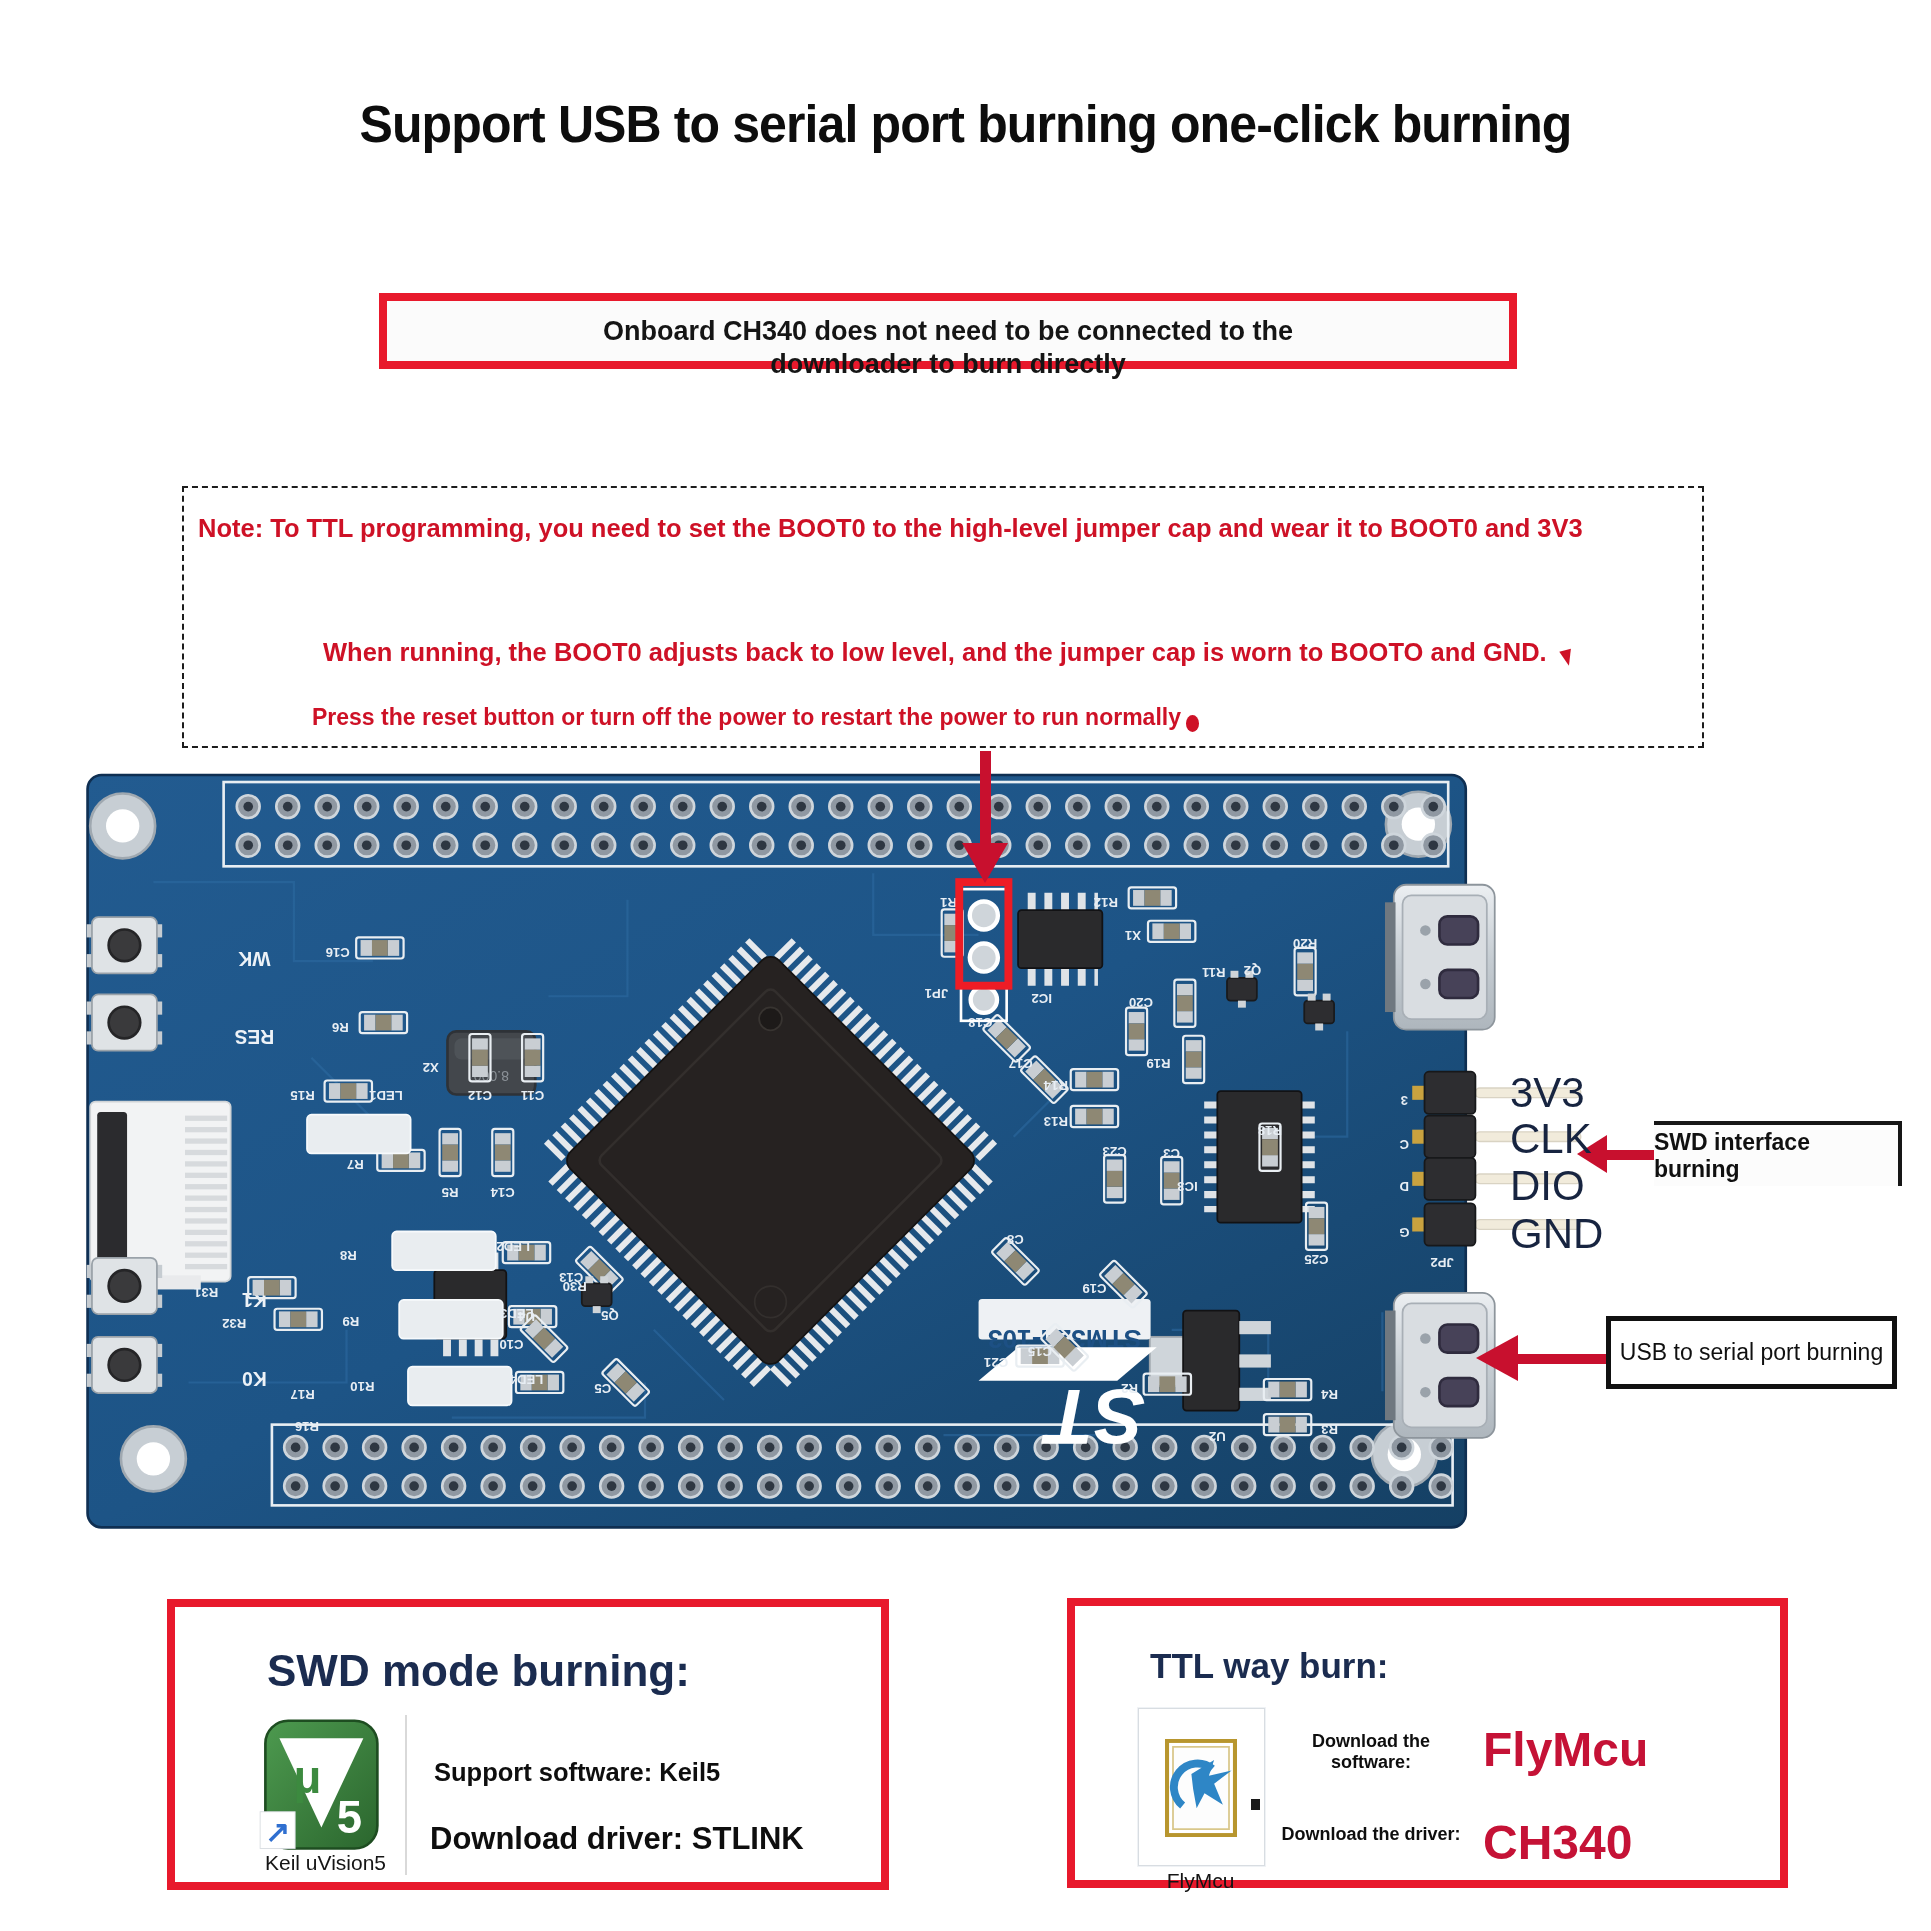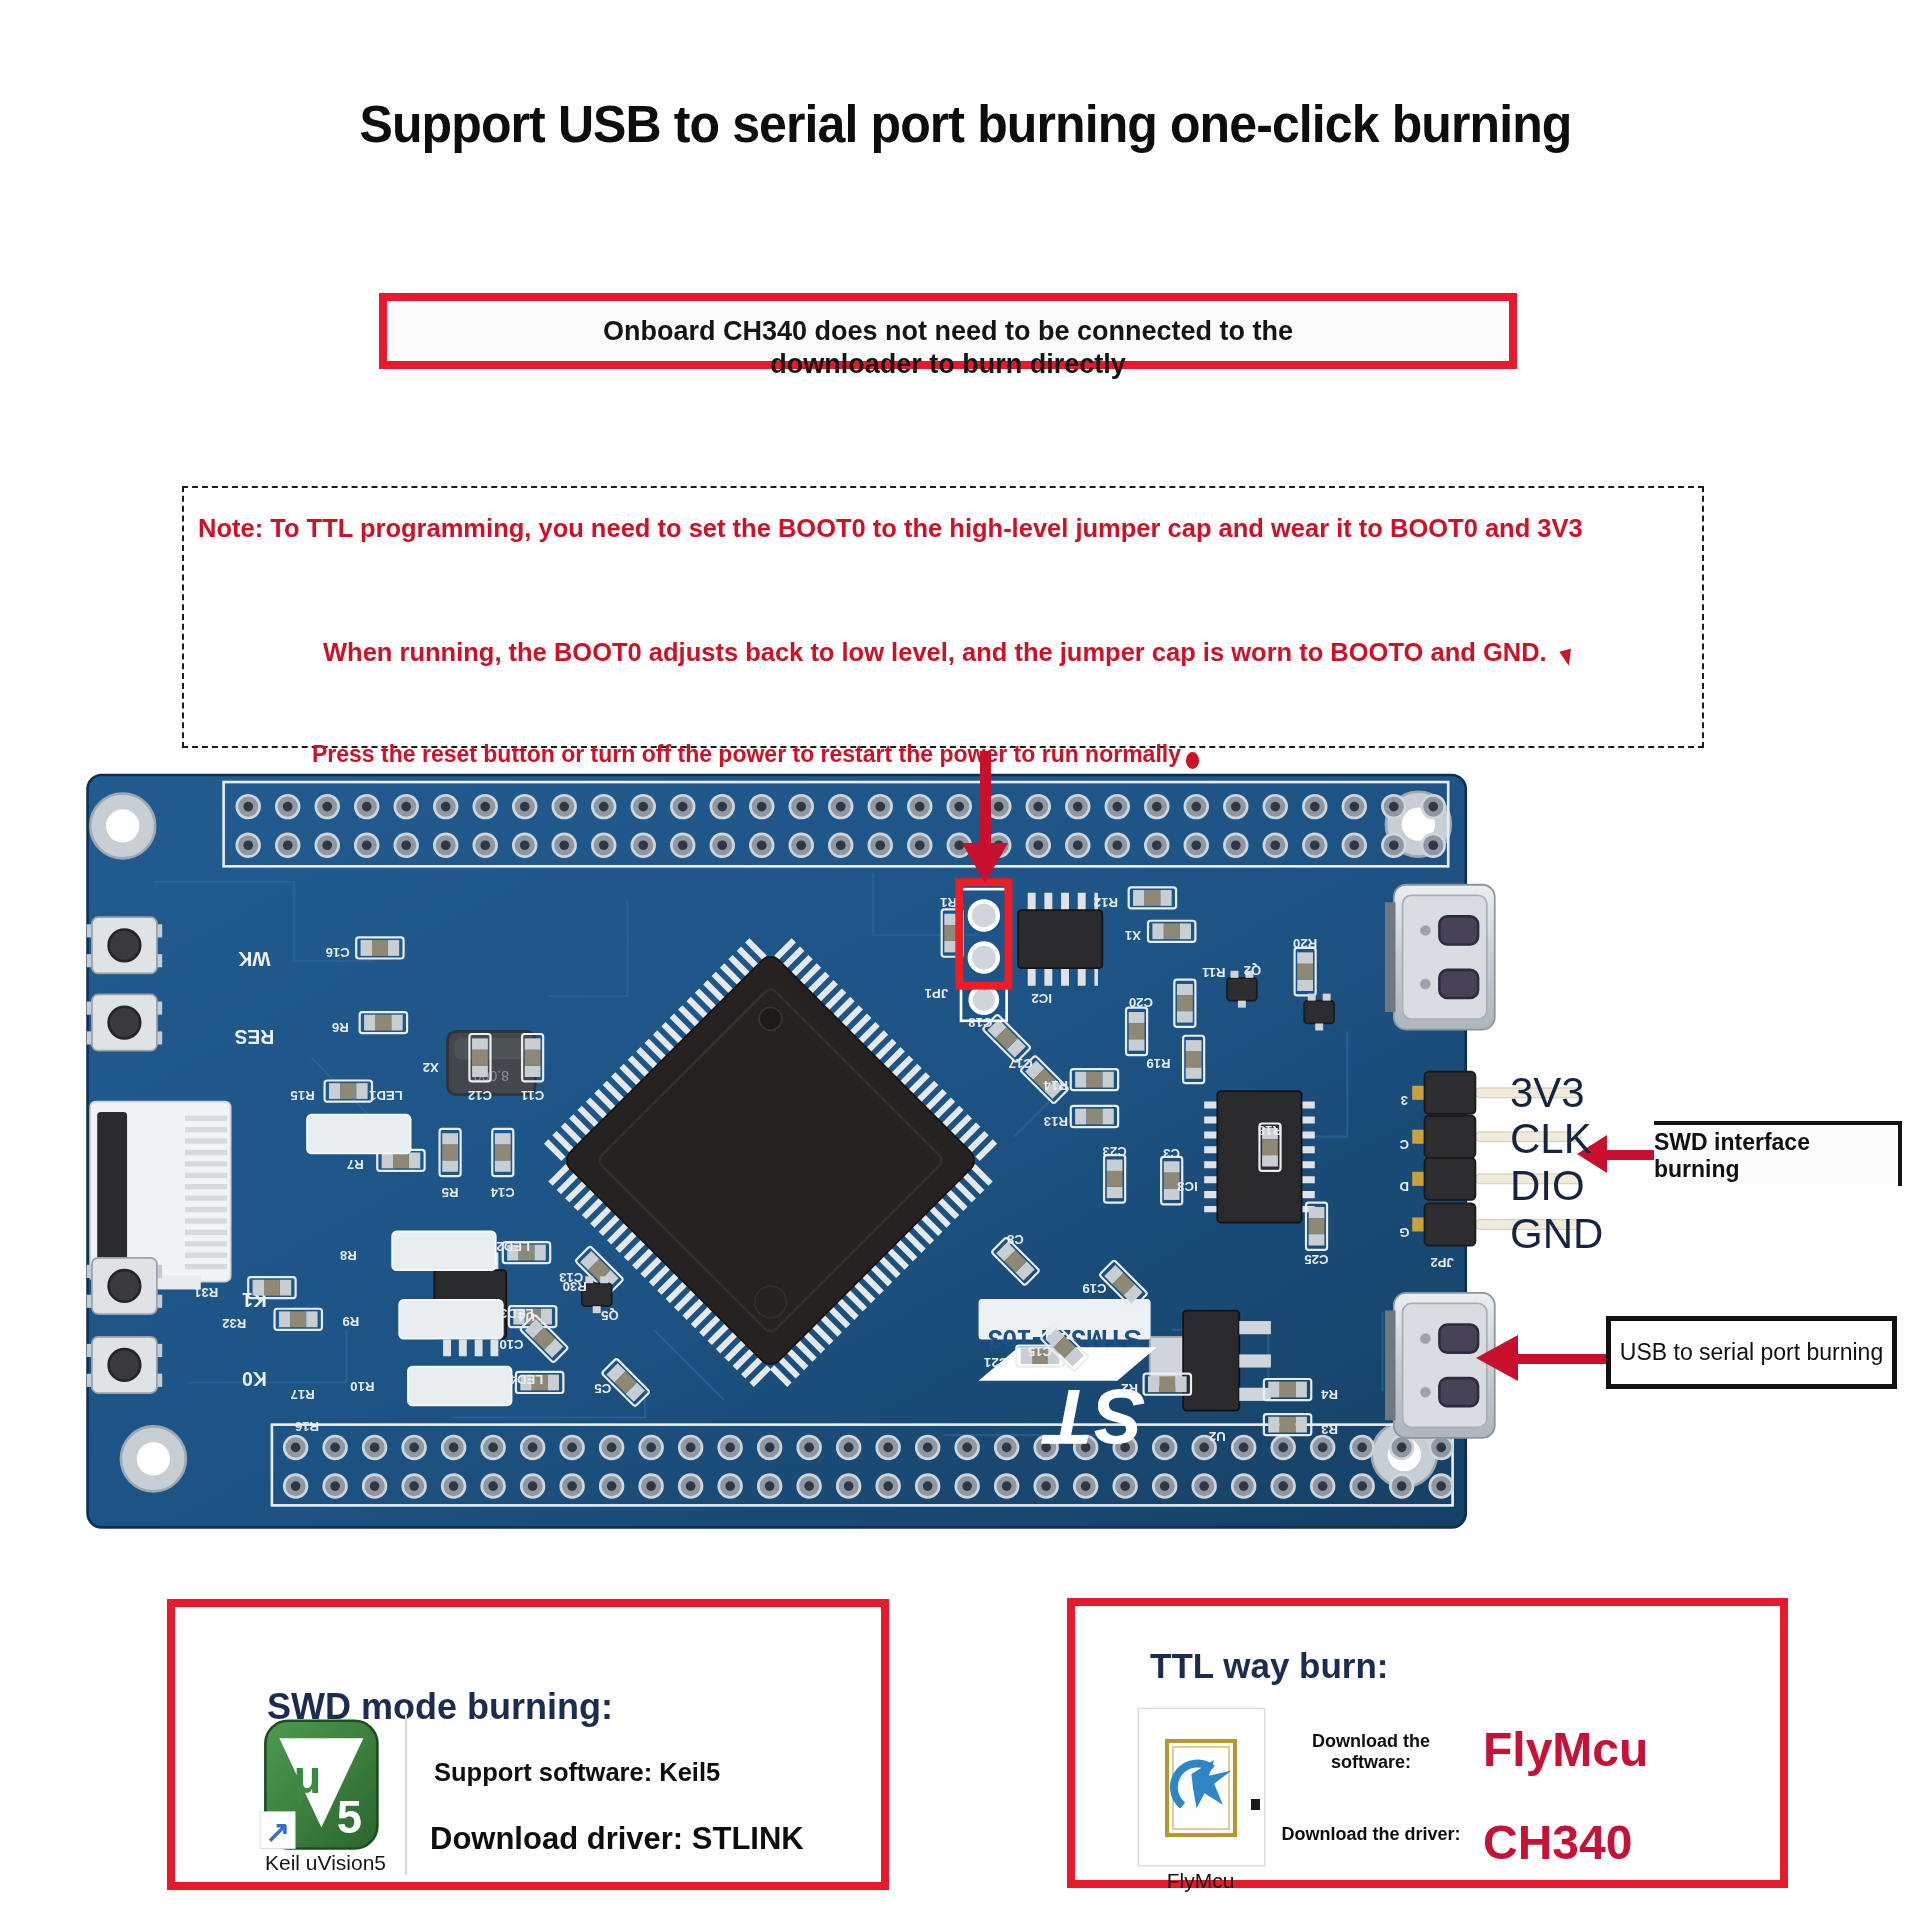--- a/index.html
+++ b/index.html
@@ -15,21 +15,21 @@
               color:#0d0d0d;letter-spacing:-0.9px;transform:scaleX(.98);}
   .banner{left:379px;top:293px;width:1138px;height:76px;border:8px solid var(--accent);
           background:#fbfbfb;box-sizing:border-box;text-align:center;}
   .banner-text{margin-top:14px;font-size:27px;font-weight:700;color:#151515;line-height:1.22;}
   
   .note-box{left:182px;top:486px;width:1522px;height:262px;border:2.6px dashed #1c1c1c;
             background:#fff;box-sizing:border-box;}
   .note-line{position:absolute;font-weight:700;color:var(--note);white-space:nowrap;}
   .note-1{left:14px;top:26px;font-size:25.5px;}
   .note-2{left:139px;top:114px;font-size:25.5px;margin-top:36px;}
-  .note-3{left:128px;top:216px;font-size:23px;margin-top:37px;}
+  .note-3{left:128px;top:216px;font-size:23px;}
   .note-flag{display:inline-block;width:0;height:0;margin-left:14px;
              border-left:6.1px solid transparent;border-right:6.1px solid transparent;
              border-top:16px solid var(--note);transform:rotate(-14deg);vertical-align:-5.3px;}
   .note-dot{display:inline-block;width:13px;height:16.7px;background:var(--note);
             border-radius:50%;margin-left:5.3px;vertical-align:-7px;}
   
   .v-arrow-stem{left:980px;top:751px;width:10.5px;height:93px;background:var(--arrow);z-index:4;}
   .v-arrow-head{left:962px;top:843px;width:0;height:0;border-left:23px solid transparent;
                 border-right:23px solid transparent;border-top:40px solid var(--arrow);z-index:4;}
   .swd-arrow-stem{left:1605px;top:1150px;width:53px;height:9.7px;background:var(--arrow);z-index:4;}
@@ -45,21 +45,21 @@
                display:flex;align-items:center;justify-content:center;font-size:23px;font-weight:700;
                color:#101010;z-index:5;}
   .usb-callout{left:1606px;top:1316px;width:291px;height:73px;background:#fff;border:5.3px solid #111;
                box-sizing:border-box;display:flex;align-items:center;justify-content:center;
                font-size:23px;font-weight:400;color:#101010;z-index:5;}
   
   .panel{border:8.8px solid var(--accent);background:#fff;box-sizing:border-box;z-index:3;}
   .panel-swd{left:167px;top:1599px;width:722px;height:291px;}
   .panel-ttl{left:1067px;top:1598px;width:721px;height:290px;}
   .panel-title{font-weight:800;color:var(--navy);}
-  .swd-title{left:92px;top:39px;font-size:36px;margin-top:40px;}
+  .swd-title{left:92px;top:39px;font-size:44px;}
   .ttl-title{left:75px;top:40px;font-size:35px;}
   .swd-divider{left:230px;top:108px;width:1.8px;height:160px;background:#d9d9d9;}
   .swd-soft{left:259px;top:151px;font-size:25.5px;font-weight:700;color:#0e0e0e;}
   .swd-drv{left:255px;top:214px;font-size:31px;font-weight:800;color:#0e0e0e;}
   .keil-caption{left:54px;top:244px;width:193px;text-align:center;font-size:21px;color:#151515;}
   .icon-card{left:63px;top:102px;width:125px;height:156px;background:#fff;border:0.9px solid #d8dde2;
              box-shadow:0 0 0 0.9px #eef1f4;}
   .flymcu-caption{left:63px;top:263px;width:125px;text-align:center;font-size:21px;color:#151515;}
   .ttl-lbl{width:202px;text-align:center;font-size:18px;font-weight:700;color:#0e0e0e;line-height:1.15;}
   .ttl-lbl-soft{left:195px;top:125px;}

